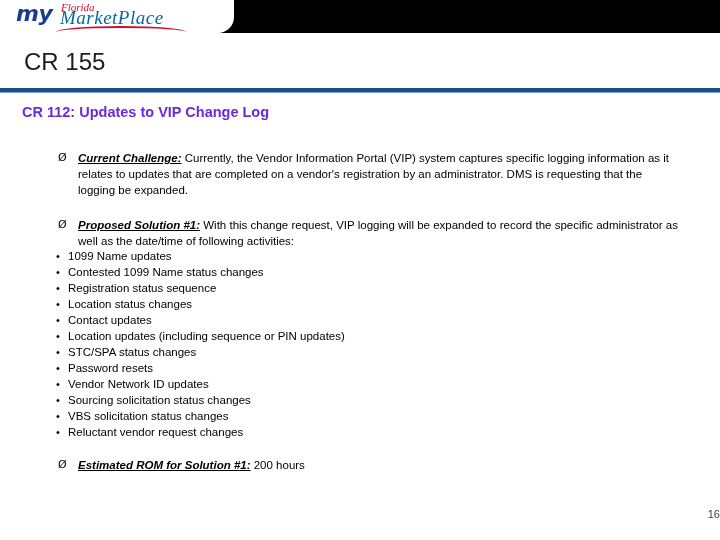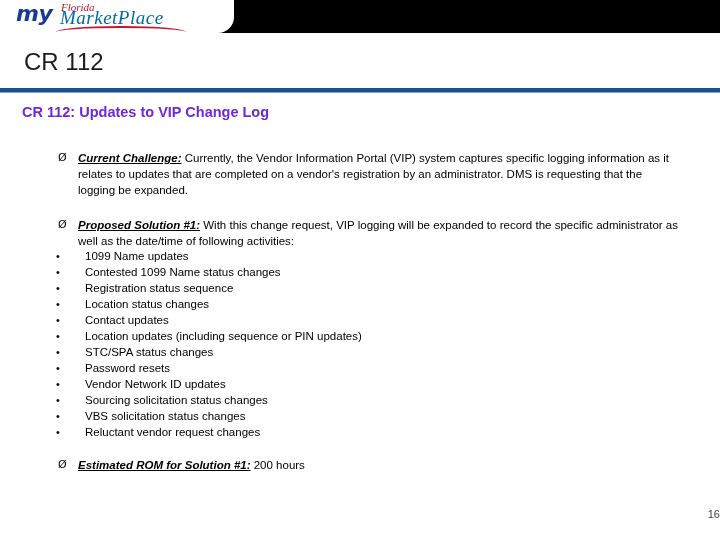--- a/index.html
+++ b/index.html
@@ -154,21 +154,21 @@
     line-height: 15.7px;
   }
   .lvl2 .marker {
     position: absolute;
     left: 0;
     top: 0;
     font-size: 11px;
   }
   .lvl2 .txt {
     display: block;
-    margin-left: 29px;
+    margin-left: 12px;
   }
 
   .page-number {
     position: absolute;
     left: 0;
     top: 508px;
     width: 720px;
     text-align: right;
     font-size: 11px;
     color: #3d3d3d;
@@ -181,21 +181,21 @@
   <div class="logo-plate">
     <div class="logo-inner">
       <span class="logo-my">my</span>
       <span class="logo-florida">Florida</span>
       <span class="logo-market">MarketPlace</span>
       <span class="logo-swoosh"></span>
     </div>
   </div>
 </div>
 
-<div class="slide-title">CR 112</div>
+<div class="slide-title">CR 155</div>
 <div class="title-rule"></div>
 <div class="title-rule-2"></div>
 
 <div class="subtitle">CR 112: Updates to VIP Change Log</div>
 
 <div class="bullet-block">
 
   <div class="lvl1" style="left:58px; top:150px; width:620px;">
     <span class="marker">Ø</span>
     <span class="txt"><span class="lead">Current Challenge:</span><span>  Currently, the Vendor Information Portal (VIP) system captures specific logging information as it relates to updates that are completed on a vendor's registration by an administrator.  DMS is requesting that the logging be expanded.</span></span>

